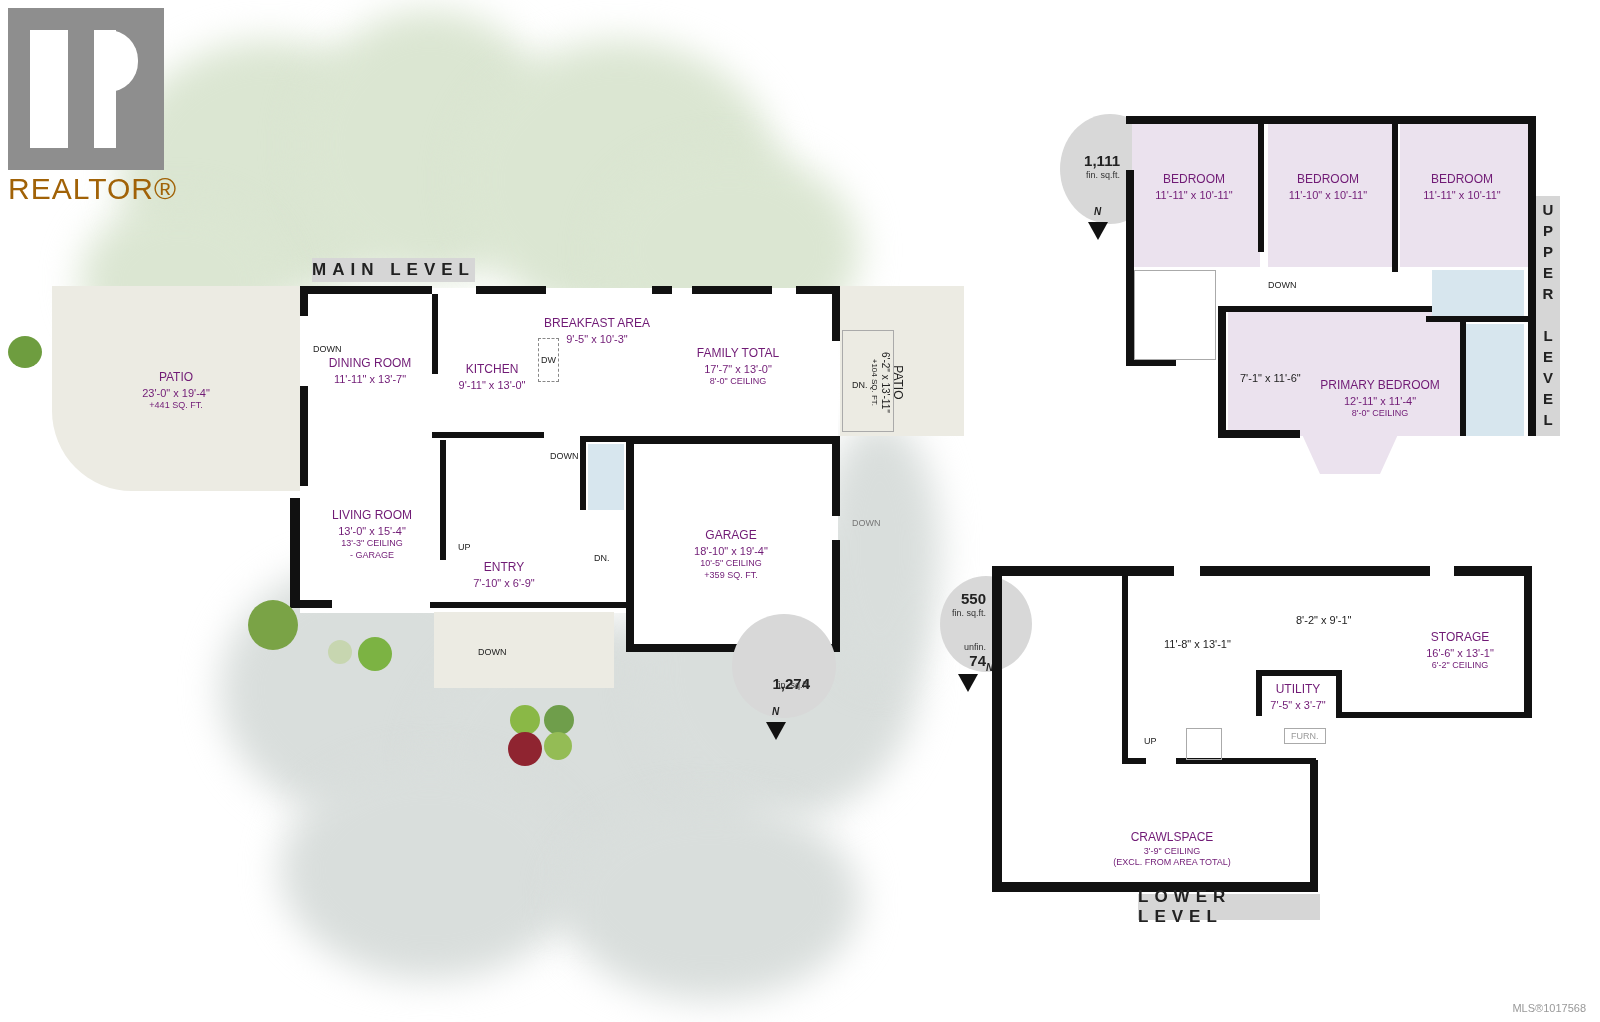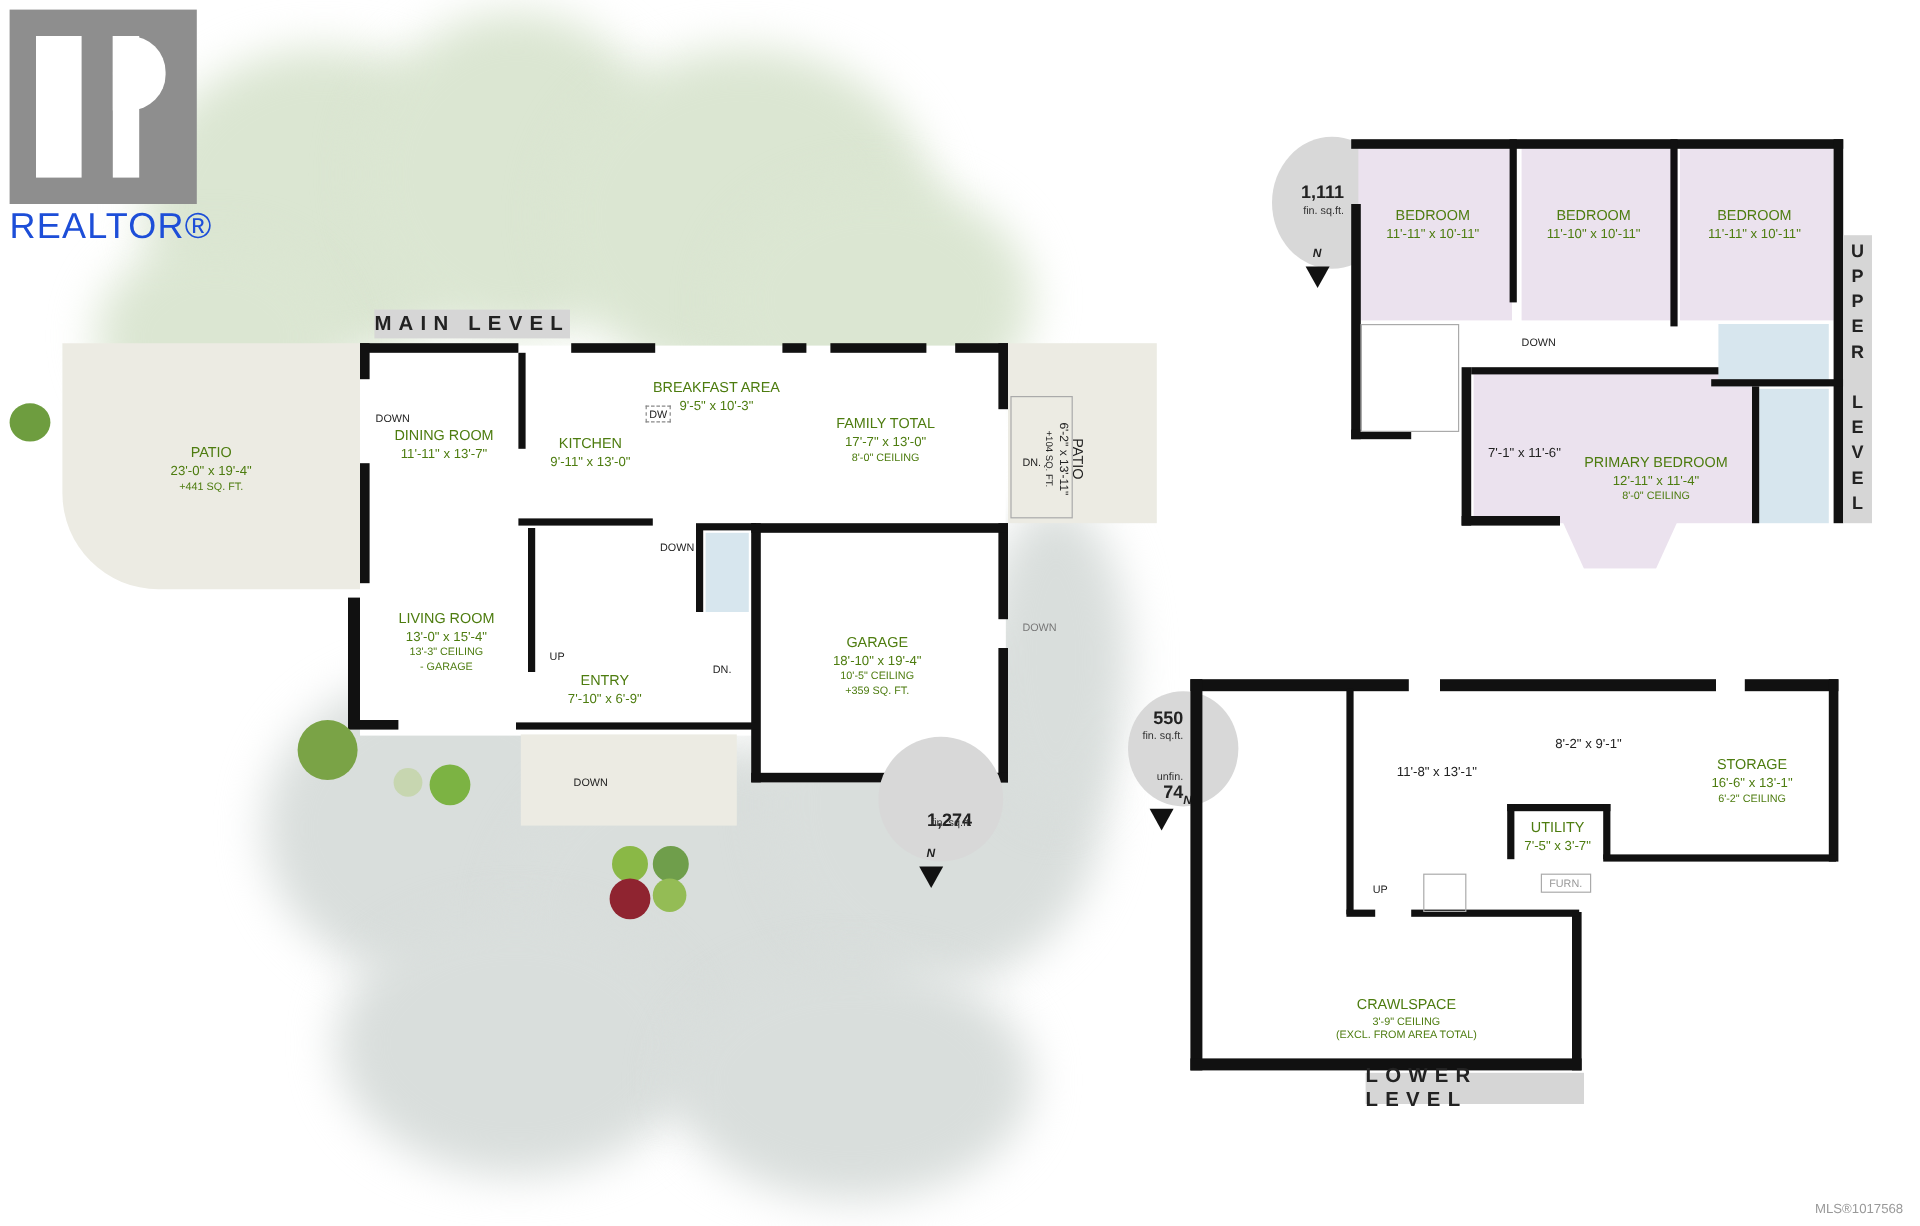--- a/index.html
+++ b/index.html
@@ -5,24 +5,24 @@
   html,body{margin:0;padding:0;}
   body{width:1600px;height:1022px;position:relative;overflow:hidden;background:#ffffff;font-family:"Liberation Sans",sans-serif;color:#222;}
   .abs{position:absolute;}
   
   .blob{position:absolute;border-radius:50%;filter:blur(18px);}
   .g{background:#dbe6d2;}
   .gy{background:#d9dedc;}
   
   .logo-box{left:8px;top:8px;width:156px;height:162px;background:#8e8e8e;}
   .logo-r{position:absolute;}
-  .logo-text{left:8px;top:172px;font-size:30px;letter-spacing:1px;color:#1d4ed8;font-family:"Liberation Sans",sans-serif;}
+  .logo-text{left:8px;top:172px;font-size:30px;letter-spacing:1px;color:#a16207;font-family:"Liberation Sans",sans-serif;}
   .level-tag{background:#d6d6d6;color:#222;font-size:17px;letter-spacing:6px;font-weight:bold;display:flex;align-items:center;justify-content:center;}
   .wall{position:absolute;background:#111;}
-  .room-label{position:absolute;text-align:center;font-size:12px;line-height:1.3;color:#4d7c0f;white-space:nowrap;transform:translateX(-50%);}
+  .room-label{position:absolute;text-align:center;font-size:12px;line-height:1.3;color:#701a75;white-space:nowrap;transform:translateX(-50%);}
   .room-label .n{font-size:12px;}
   .room-label .d{font-size:11px;}
   .room-label .c{font-size:9px;}
   .patio{position:absolute;background:#ecebe3;}
   .sqft-circle{position:absolute;border-radius:50%;background:#d8d8d8;}
   .sqft-num{position:absolute;font-size:15px;font-weight:bold;color:#222;text-align:right;}
   .sqft-lbl{position:absolute;font-size:9px;color:#333;text-align:right;}
   .north{position:absolute;width:0;height:0;border-left:10px solid transparent;border-right:10px solid transparent;border-top:18px solid #111;}
   .north-n{position:absolute;font-size:10px;font-weight:bold;font-style:italic;}
   .mauve{background:#ebe2ee;}
@@ -94,21 +94,21 @@
 
 <div class="abs small" style="left:313px;top:344px;">DOWN</div>
 <div class="room-label" style="left:370px;top:356px;">
   <div class="n">DINING ROOM</div>
   <div class="d">11'-11" x 13'-7"</div>
 </div>
 <div class="room-label" style="left:492px;top:362px;">
   <div class="n">KITCHEN</div>
   <div class="d">9'-11" x 13'-0"</div>
 </div>
-<div class="abs small" style="left:538px;top:338px;border:1px dashed #888;padding:1px 2px;">DW</div>
+<div class="abs small" style="left:538px;top:338px;border:1px dashed #888;padding:16px 2px;">DW</div>
 <div class="room-label" style="left:597px;top:316px;">
   <div class="n">BREAKFAST AREA</div>
   <div class="d">9'-5" x 10'-3"</div>
 </div>
 <div class="room-label" style="left:738px;top:346px;">
   <div class="n">FAMILY TOTAL</div>
   <div class="d">17'-7" x 13'-0"</div>
   <div class="c">8'-0" CEILING</div>
 </div>
 <div class="room-label" style="left:372px;top:508px;">

